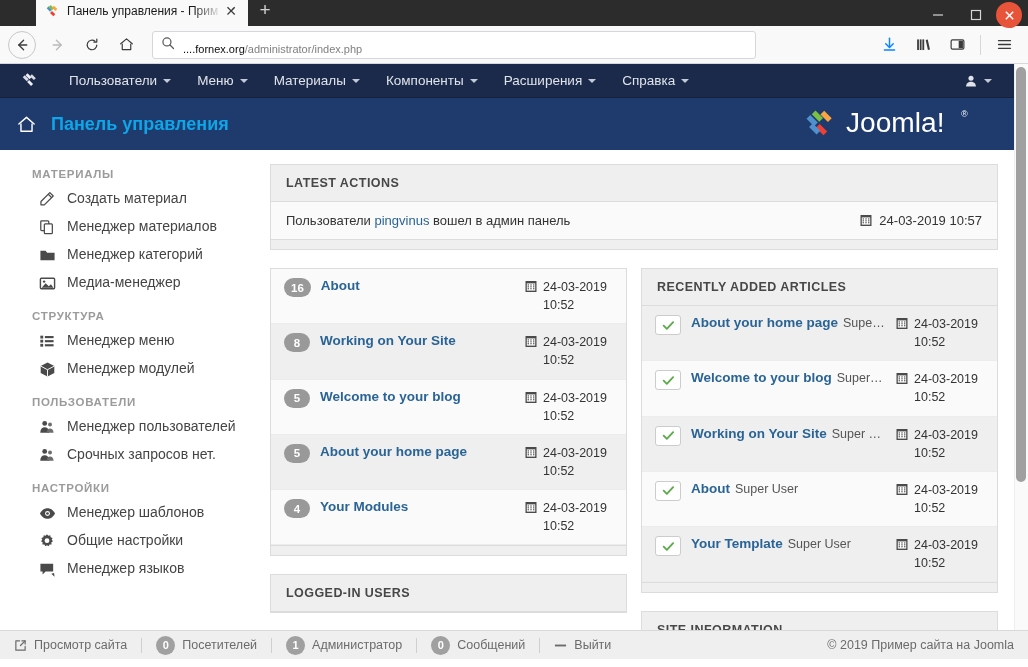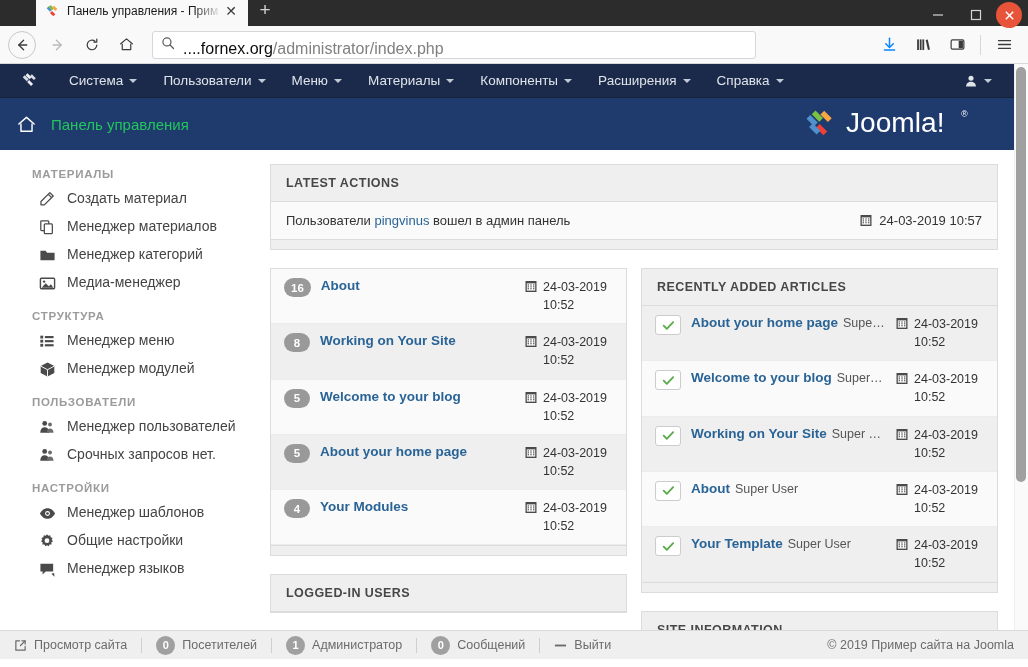--- a/index.html
+++ b/index.html
@@ -48,21 +48,21 @@
   }
   .nav-btn { width: 32px; height: 30px; display: flex; align-items: center; justify-content: center; cursor: pointer; color: #3b3b3b; }
   .nav-btn.back { border: 1px solid #c8c8c8; border-radius: 50%; width: 28px; height: 28px; margin-right: 4px; }
   .nav-btn.disabled { color: #b9b9ba; }
   .urlbar {
     flex: 1; height: 28px; background: #fff; border: 1px solid #d7d7db; border-radius: 3px;
     display: flex; align-items: center; padding: 0 8px; margin: 0 8px;
     max-width: 604px;
   }
   .urlbar-search-icon { margin-right: 8px; flex: 0 0 14px; }
-  .url-text { font-size: 16px; color: #808080; white-space: nowrap; overflow: hidden; margin-top: 8px; }
+  .url-text { font-size: 11px; color: #808080; white-space: nowrap; overflow: hidden; margin-top: 8px; }
   .url-host { color: #0c0c0d; }
   .navbar-right { display: flex; align-items: center; gap: 2px; margin-left: auto; }
   .navbar-sep { width: 1px; height: 20px; background: #d7d7db; margin: 0 5px; }
 
   
   .admin-wrap { position: relative; height: 595px; background: #fff; overflow: hidden; }
 
   .joomla-menubar {
     height: 34px; background: #1b2a4a; display: flex; align-items: center;
     padding-left: 18px; color: #cdd4e0; font-size: 13.5px;
@@ -72,21 +72,21 @@
   .jmenu-item { padding: 0 13px; height: 34px; display: flex; align-items: center; cursor: pointer; white-space: nowrap; color: #dfe3ea; }
   .caret { display: inline-block; margin-left: 6px; border-left: 4px solid transparent; border-right: 4px solid transparent; border-top: 4px solid #c3cad8; }
   .ext-icon { margin-left: 6px; font-size: 11px; }
   .jmenu-user { margin-left: auto; margin-right: 26px; display: flex; align-items: center; padding: 0 10px; cursor: pointer; }
 
   .joomla-header {
     height: 52px; background: #1f3a6d; display: flex; align-items: center;
     padding-left: 16px; position: relative;
   }
   .header-home-icon { margin-right: 14px; display: flex; }
-  .header-title { color: #22c55e; font-size: 15px; font-weight: 400; }
+  .header-title { color: #0ea5e9; font-size: 18px; font-weight: 700; }
   .joomla-logo { position: absolute; right: 48px; top: 50%; transform: translateY(-50%); display: flex; align-items: center; }
 
   .admin-body { display: flex; height: 509px; overflow: hidden; }
 
   
   .sidebar { width: 270px; flex: 0 0 270px; padding: 18px 0 0 32px; }
   .side-group-title {
     font-size: 11.5px; font-weight: 700; color: #9b9b9b; letter-spacing: .7px;
     margin-bottom: 9px; margin-top: 18px;
   }
@@ -273,24 +273,20 @@
 
   <div class="joomla-menubar">
     <div class="jmenu-logo">
       <svg width="19" height="19" viewBox="0 0 24 24">
         <path d="M6 5.5 L11 10.5 L8.5 13 L3.5 8 Z" fill="#d9dde5"></path>
         <path d="M9.5 2.8 L14.5 7.8 L12 10.3 L7 5.3 Z" fill="#eef0f4"></path>
         <path d="M15 4 L20 9 L17.5 11.5 L12.5 6.5 Z" fill="#d9dde5"></path>
         <path d="M11.5 11.5 L16.5 16.5 L14 19 L9 14 Z" fill="#eef0f4"></path>
       </svg>
     </div>
-    <div class="jmenu-item">
-        <span>Система</span>
-        <i class="caret"></i>
-      </div>
     <div class="jmenu-item">
         <span>Пользователи</span>
         <i class="caret"></i>
       </div>
     <div class="jmenu-item">
         <span>Меню</span>
         <i class="caret"></i>
       </div>
     <div class="jmenu-item">
         <span>Материалы</span>

